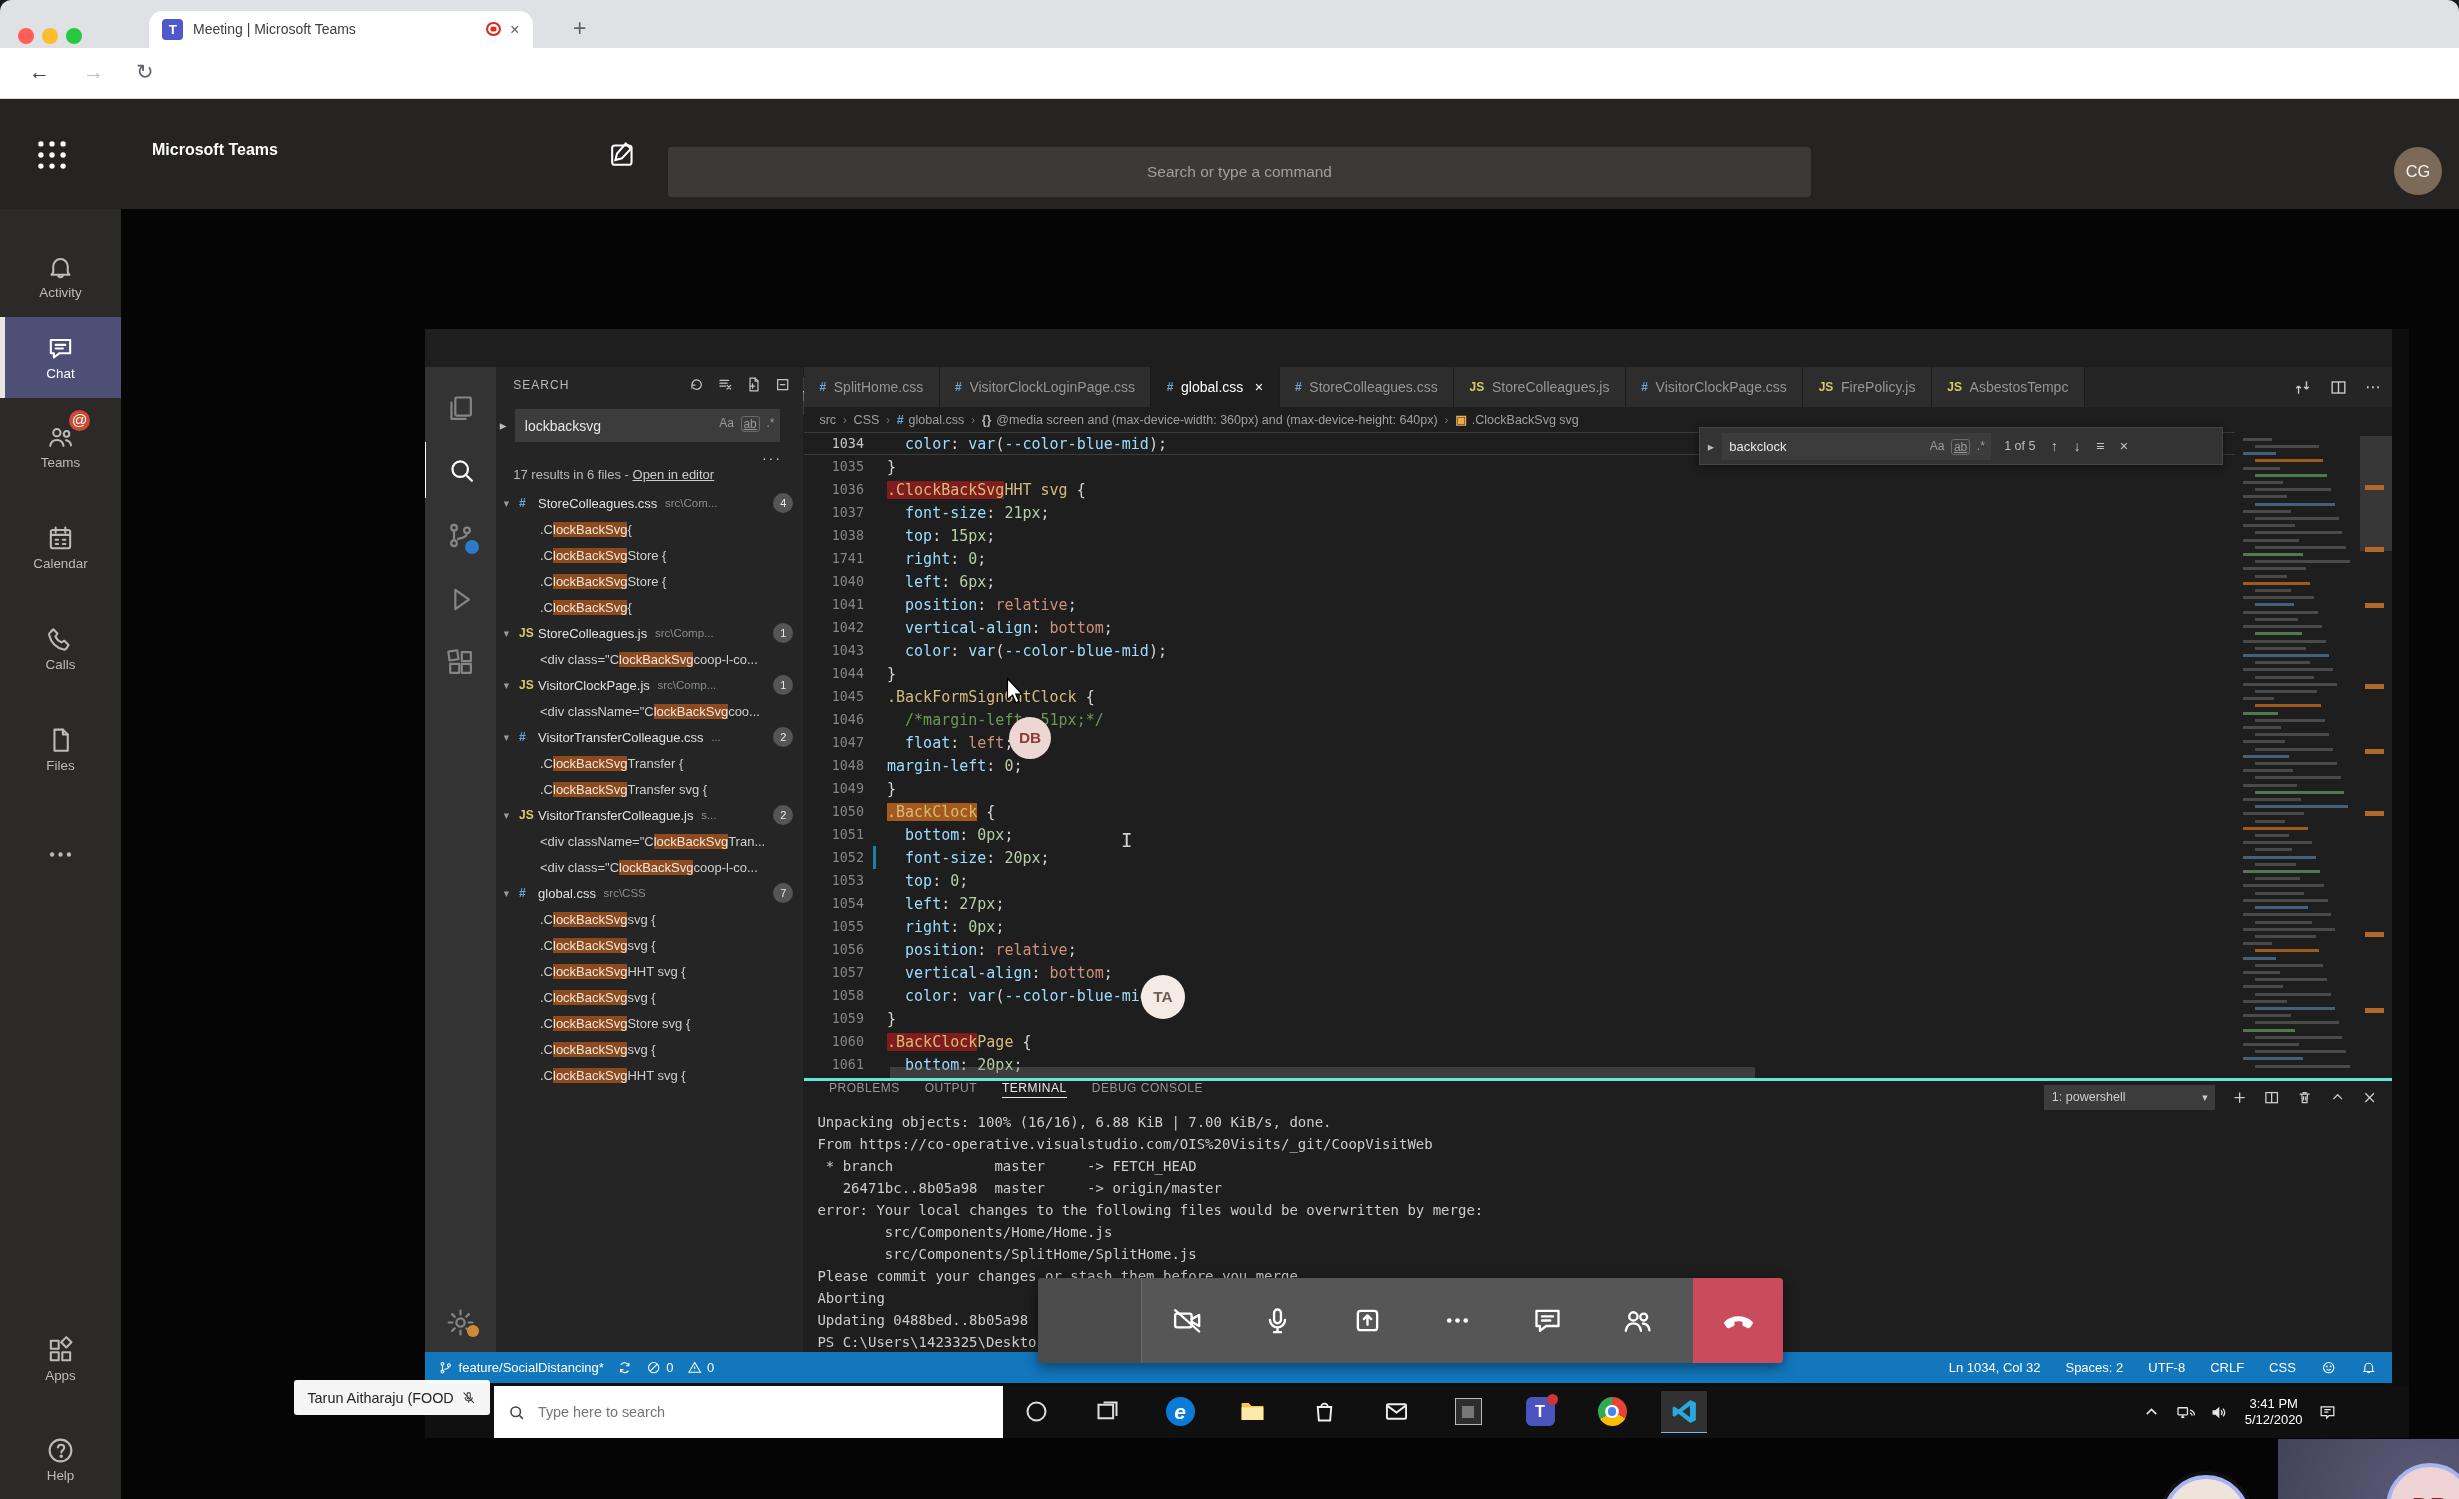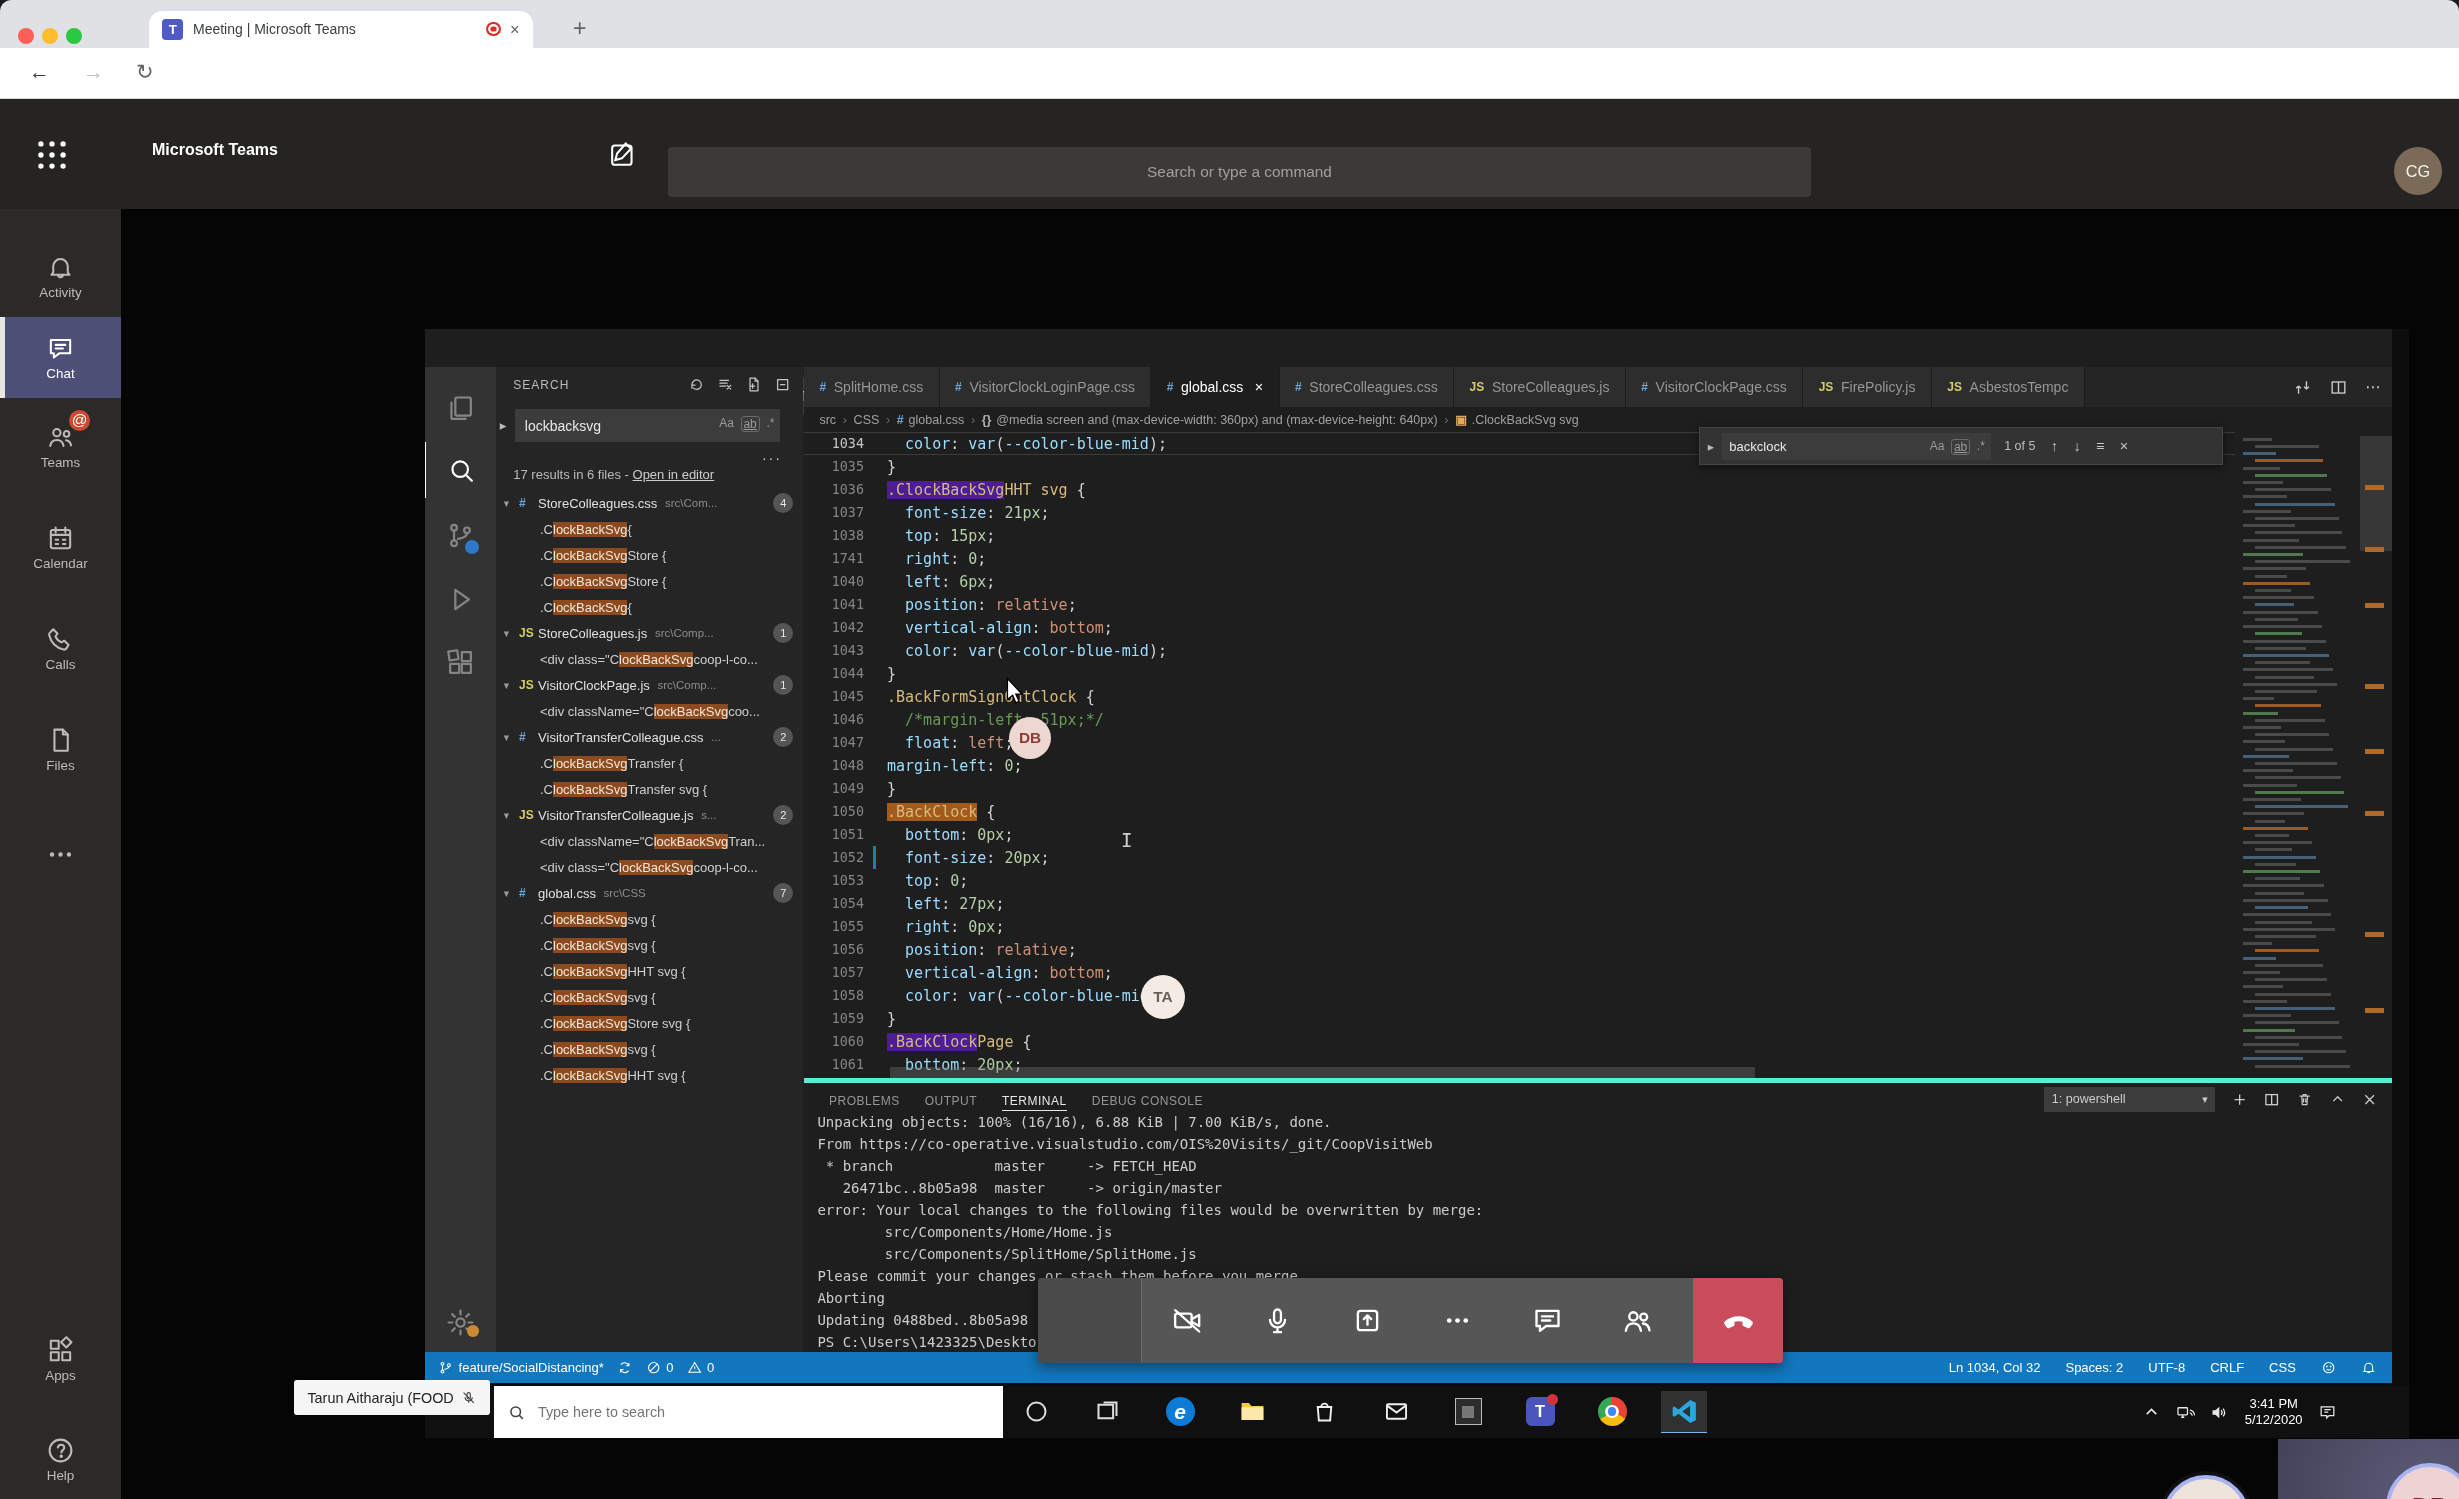--- a/index.html
+++ b/index.html
@@ -128,41 +128,41 @@
   #vs-code { position:absolute; left:0; top:65px; width:1588px; height:646px; background:#1E1E1E; overflow:hidden; }
   .cline { position:relative; height:23px; display:flex; align-items:center;
            font-family:"DejaVu Sans Mono", monospace; font-size:15px; white-space:pre; }
   .cline.cur { box-shadow:inset 0 1px 0 rgba(255,255,255,.13), inset 0 -1px 0 rgba(255,255,255,.13); }
   .lnum { width:60px; text-align:right; color:#858585; font-size:13.4px; flex:none; }
   .lnum.curnum { color:#C6C6C6; }
   .modbar { position:absolute; left:69px; top:0; width:2.9px; height:23px; background:#1B81A8; }
   .ltext { margin-left:23px; }
   .tok-d { color:#D4D4D4; } .tok-p { color:#9CDCFE; } .tok-n { color:#B5CEA8; }
   .tok-v { color:#CE9178; } .tok-s { color:#D7BA7D; } .tok-c { color:#6A9955; }
-  .tok-m { background:#4c1d95; } .tok-mc { background:#A35A1C; }
+  .tok-m { background:#7f1d1d; } .tok-mc { background:#A35A1C; }
   #hscroll { position:absolute; left:86px; bottom:0; width:865px; height:10.6px; background:rgba(121,121,121,.35); }
   #minimap { position:absolute; right:32px; top:0; width:125px; height:646px; background:#1E1E1E; }
   .mm-line { position:absolute; height:2.9px; background:#4a4a4a; }
   .mm-green { background:#4e7a4e; } .mm-orange { background:#a05a1e; } .mm-blue { background:#45617a; }
   #vs-scrollbar { position:absolute; right:0; top:0; width:32px; height:646px; background:#1E1E1E; }
   #vs-scrollbar .thumb { position:absolute; left:0; top:3.8px; width:32px; height:115px; background:rgba(121,121,121,.28); }
   .sb-mark { position:absolute; left:4.8px; width:19px; height:4.8px; background:#B0692B; }
 
   #find-widget { position:absolute; left:895px; top:60px; width:524px; height:38px; background:#333333;
             border:1px solid #454545; box-shadow:0 1.9px 7.7px rgba(0,0,0,.5); display:flex; align-items:center;
             padding:0 7.7px; gap:7.7px; color:#CCC; z-index:5; }
   #find-caret { font-size:12.5px; color:#BBB; }
   #find-input-wrap { position:relative; width:269px; height:27px; background:#3C3C3C; }
   #find-input { width:100%; height:100%; background:transparent; border:none; color:#E8E8E8;
             font-size:13px; padding:0 73px 0 7.7px; font-family:"Liberation Sans",sans-serif; }
   #find-matches { font-size:12.5px; color:#BBB; margin-left:5.8px; white-space:nowrap; }
   .find-btn { font-size:14.4px; color:#C5C5C5; margin-left:7.7px; }
 
   #vs-panelhead { position:absolute; left:0; top:711px; width:1588px; height:33px; background:#1E1E1E;
-            display:flex; align-items:flex-end; color:#969696; border-top:5px solid #5eead4; }
+            display:flex; align-items:flex-start; color:#969696; border-top:3px solid #5eead4; }
   .ptab { font-size:12px; letter-spacing:0.5px; margin-left:25px; padding-bottom:1.9px; }
   .ptab.active { color:#E7E7E7; border-bottom:1px solid #E7E7E7; }
   #panel-right { position:absolute; right:13.4px; top:3.8px; display:flex; align-items:center; gap:15.4px; }
   #term-select { width:171px; height:25px; background:#3C3C3C; color:#CCC; font-size:12.5px;
             display:flex; align-items:center; padding:0 7.7px; justify-content:space-between; }
   #panel-right .pico { width:17.3px; height:17.3px; color:#CCC; }
   #vs-terminal { position:absolute; left:0; top:744px; width:1588px; height:241px; overflow:hidden; }
   .tline { font-family:"DejaVu Sans Mono", monospace; font-size:14px; line-height:22px; color:#CCCCCC;
            white-space:pre; padding-left:13.4px; }
 

